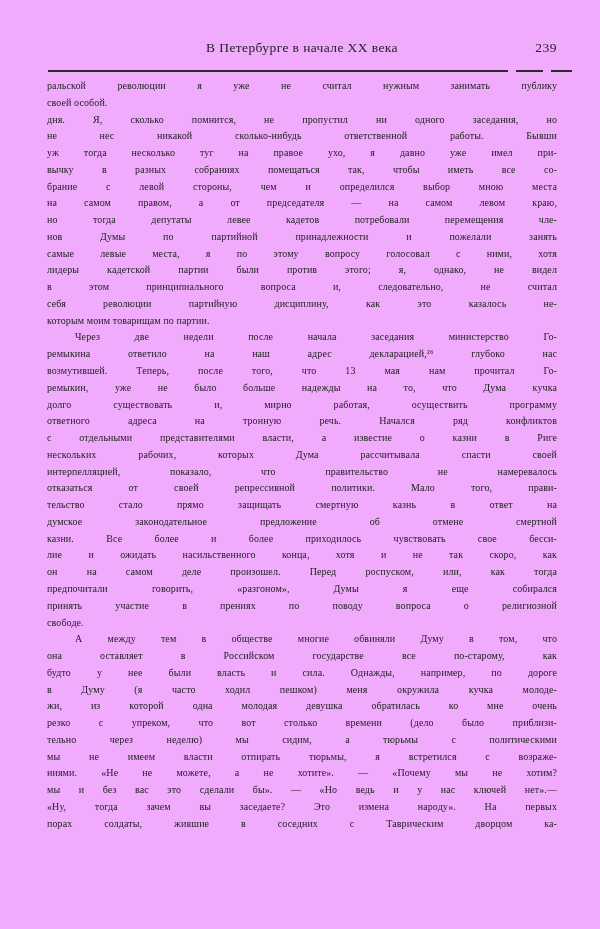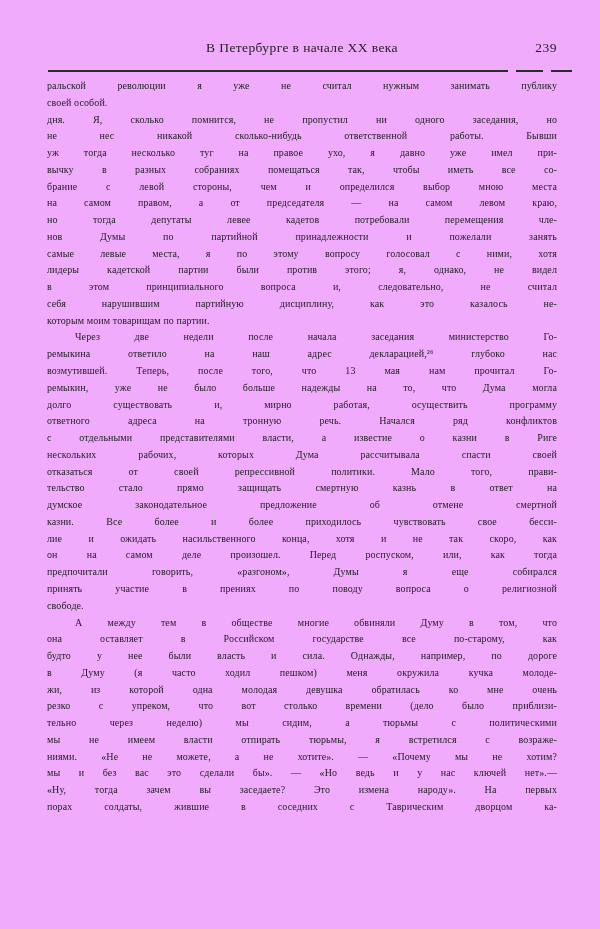--- a/index.html
+++ b/index.html
@@ -78,30 +78,31 @@
       <div class="line">не нес никакой сколько-нибудь ответственной работы. Бывши</div>
       <div class="line">уж тогда несколько туг на правое ухо, я давно уже имел при-</div>
       <div class="line">вычку в разных собраниях помещаться так, чтобы иметь все со-</div>
       <div class="line">брание с левой стороны, чем и определился выбор мною места</div>
       <div class="line">на самом правом, а от председателя — на самом левом краю,</div>
       <div class="line">но тогда депутаты левее кадетов потребовали перемещения чле-</div>
       <div class="line">нов Думы по партийной принадлежности и пожелали занять</div>
       <div class="line">самые левые места, я по этому вопросу голосовал с ними, хотя</div>
       <div class="line">лидеры кадетской партии были против этого; я, однако, не видел</div>
       <div class="line">в этом принципиального вопроса и, следовательно, не считал</div>
-      <div class="line">себя нарушившим партийную дисциплину, как это казалось не-</div>
+      <div class="line">себя революции партийную дисциплину, как это казалось не-</div>
       <div class="line para-end">которым моим товарищам по партии.</div>
       <div class="line indent">Через две недели после начала заседания министерство Го-</div>
       <div class="line">ремыкина ответило на наш адрес декларацией,²⁶ глубоко нас</div>
       <div class="line">возмутившей. Теперь, после того, что 13 мая нам прочитал Го-</div>
-      <div class="line">ремыкин, уже не было больше надежды на то, что Дума могла</div>
+      <div class="line">ремыкин, уже не было больше надежды на то, что Дума кучка</div>
       <div class="line">долго существовать и, мирно работая, осуществить программу</div>
       <div class="line">ответного адреса на тронную речь. Начался ряд конфликтов</div>
       <div class="line">с отдельными представителями власти, а известие о казни в Риге</div>
       <div class="line">нескольких рабочих, которых Дума рассчитывала спасти своей</div>
+      <div class="line">интерпелляцией, показало, что правительство не намеревалось</div>
       <div class="line">отказаться от своей репрессивной политики. Мало того, прави-</div>
       <div class="line">тельство стало прямо защищать смертную казнь в ответ на</div>
       <div class="line">думское законодательное предложение об отмене смертной</div>
       <div class="line">казни. Все более и более приходилось чувствовать свое бесси-</div>
       <div class="line">лие и ожидать насильственного конца, хотя и не так скоро, как</div>
       <div class="line">он на самом деле произошел. Перед роспуском, или, как тогда</div>
       <div class="line">предпочитали говорить, «разгоном», Думы я еще собирался</div>
       <div class="line">принять участие в прениях по поводу вопроса о религиозной</div>
       <div class="line para-end">свободе.</div>
       <div class="line indent">А между тем в обществе многие обвиняли Думу в том, что</div>

